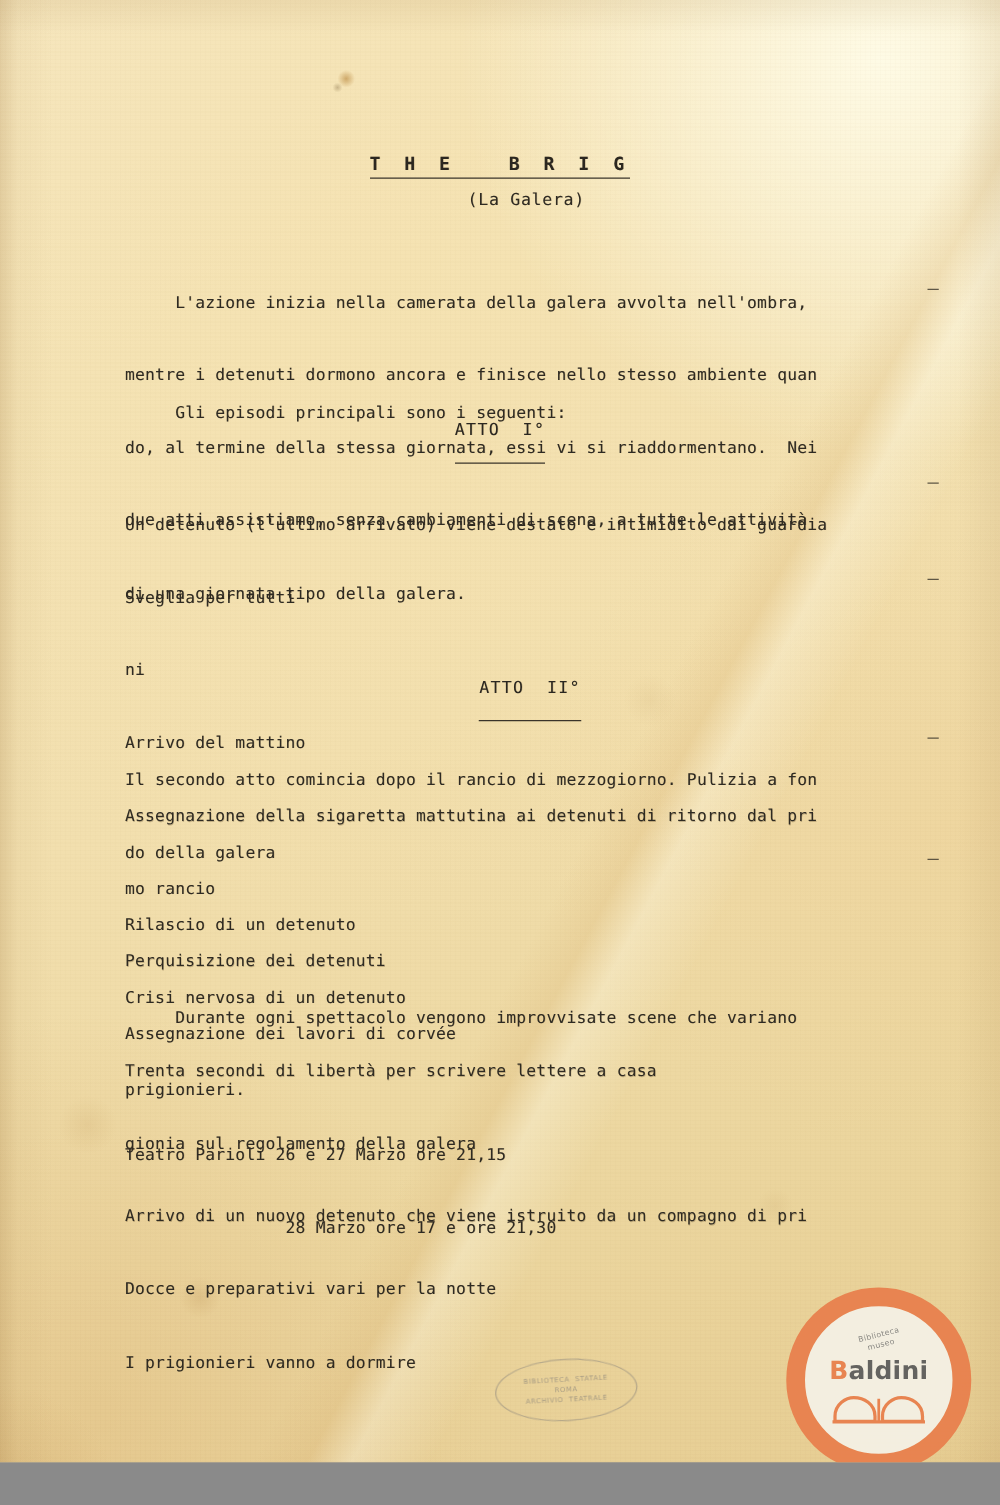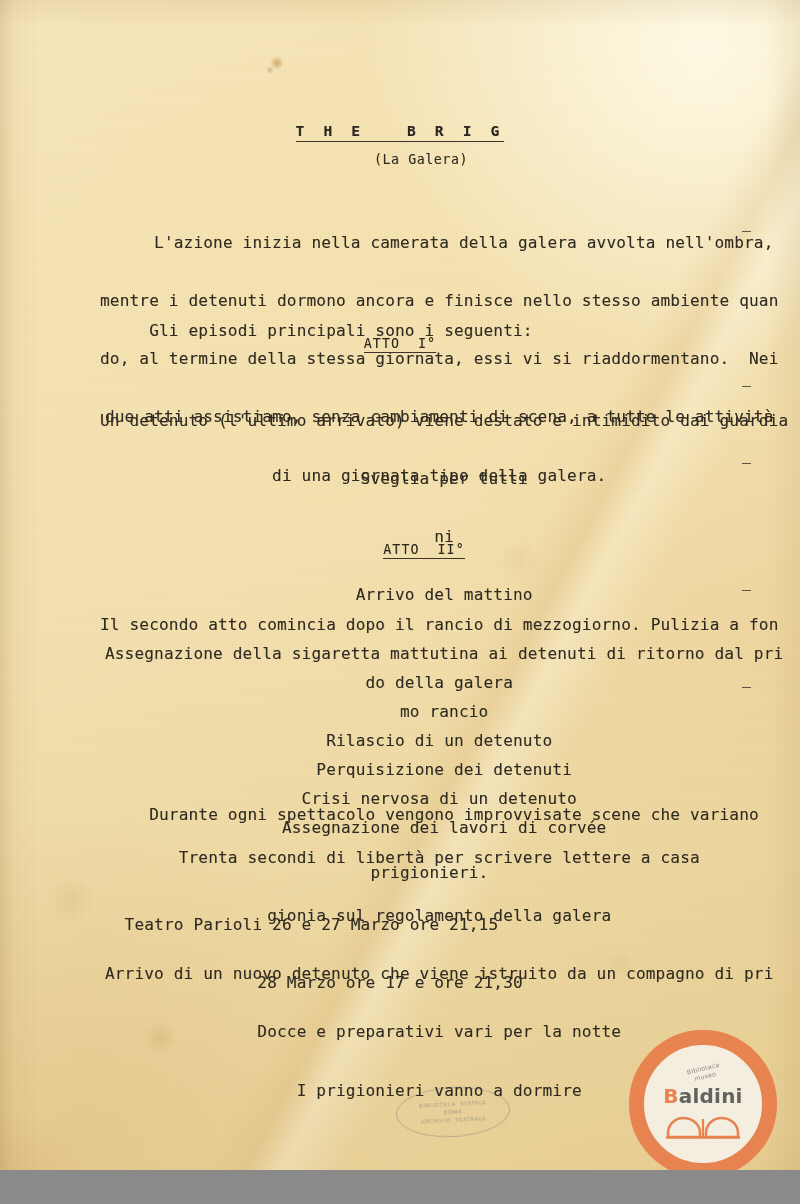--- a/index.html
+++ b/index.html
@@ -61,26 +61,25 @@
     pointer-events: none;
     background:
       linear-gradient(90deg, rgba(150,110,55,0.20) 0px, rgba(150,110,55,0.05) 14px, rgba(0,0,0,0) 42px),
       linear-gradient(270deg, rgba(150,110,55,0.10) 0px, rgba(0,0,0,0) 34px),
       linear-gradient(180deg, rgba(150,110,55,0.10) 0px, rgba(0,0,0,0) 28px);
   }
 
   .tw {
     position: absolute;
     color: #2e2a22;
-    font-size: 16px;
+    font-size: 13px;
     line-height: 19.4px;
     letter-spacing: 0.2px;
     white-space: pre;
     text-shadow: 0.4px 0.3px 0 rgba(90,70,40,0.30);
-    text-align: center;
   }
 
   #titlewrap {
     position: absolute;
     left: 0;
     top: 121px;
     width: 800px;
     text-align: center;
   }
   .title-main {
@@ -116,21 +115,21 @@
     left: 0;
     width: 800px;
     text-align: center;
   }
   .acthead span {
     display: inline-block;
     color: #2b2720;
     font-size: 13.2px;
     letter-spacing: 1.1px;
     border-bottom: 1.4px solid #3a342a;
-    padding-bottom: 1px;
+    padding-bottom: 18px;
     white-space: pre;
     text-shadow: 0.4px 0.3px 0 rgba(90,70,40,0.32);
   }
 
   
   #libstamp {
     position: absolute;
     left: 396px;
     top: 1087px;
     width: 112px;

